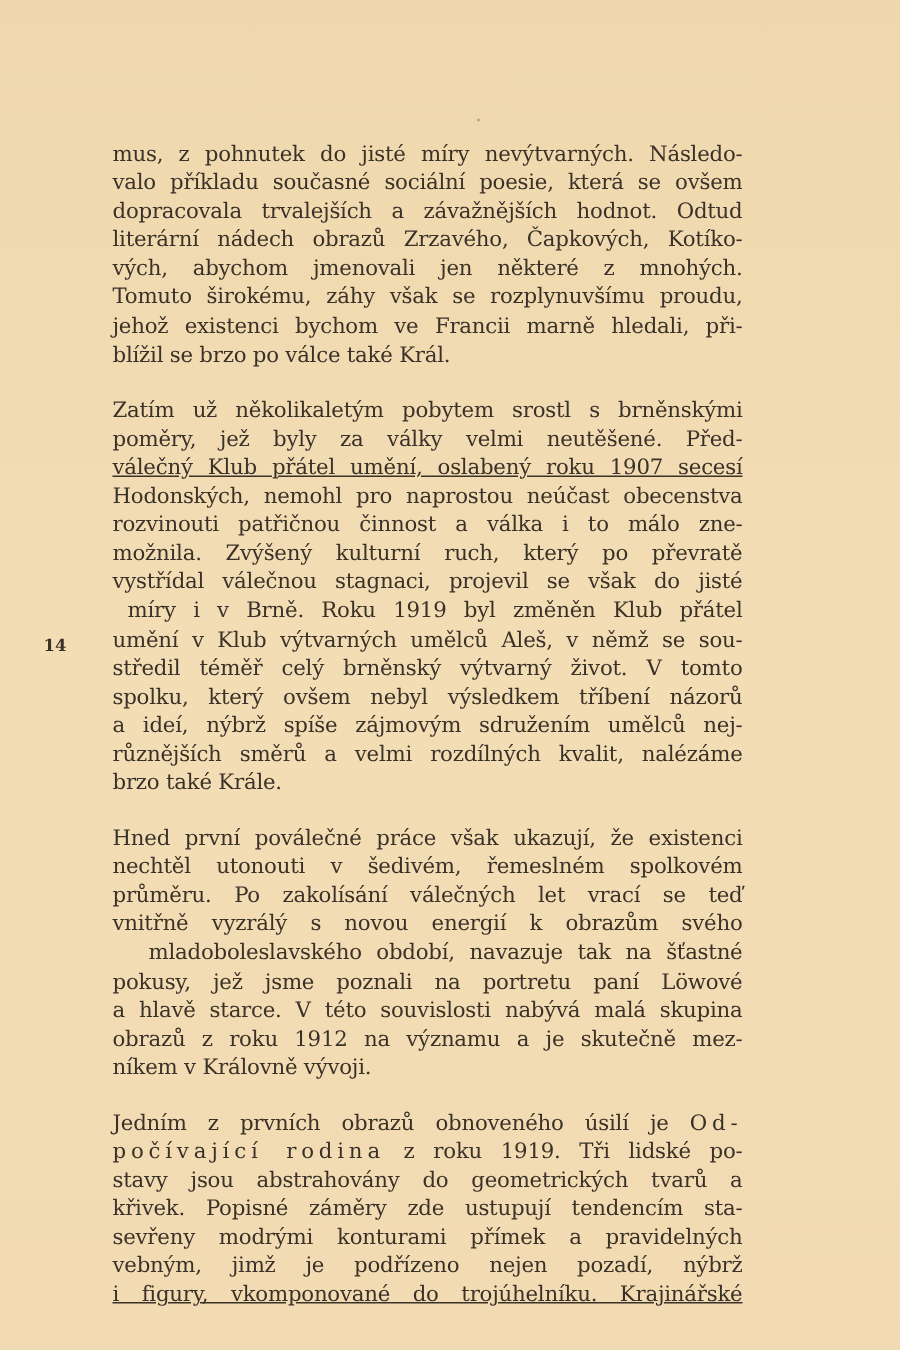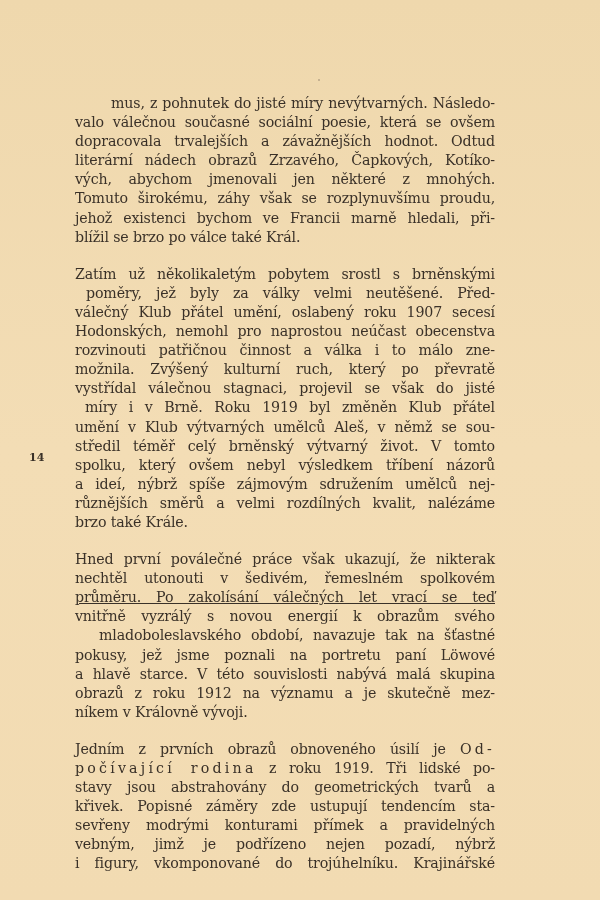--- a/index.html
+++ b/index.html
@@ -28,79 +28,79 @@
     display: block;
     height: 19.1px; line-height: 19.1px;
     text-align: justify;
     text-align-last: justify;
     white-space: nowrap;
     overflow: visible;
   }
   .line.last { text-align-last: left; }
   .spaced { letter-spacing: 3.2px; }
   .pagenum {
-    position: absolute; left: 29px; top: 451px;
+    position: absolute; left: 29px; top: 424px;
     font-family: "DejaVu Serif", "Liberation Serif", serif;
     font-weight: bold; font-size: 11px; color: #3a3128;
   }
 </style>
 </head>
 <body>
 
 <div class="page">
   <div class="dot"></div>
 
   <div class="pagenum">14</div>
 
   <div class="text">
 
     <div class="para">
-      <span class="line" style="word-spacing: 0px; margin-left: 36px;">mus, z pohnutek do jisté míry nevýtvarných. Následo-</span>
-      <span class="line" style="word-spacing: 0px;">valo válečnou současné sociální poesie, která se ovšem</span>
+      <span class="line" style="word-spacing: 0px;">mus, z pohnutek do jisté míry nevýtvarných. Následo-</span>
+      <span class="line" style="word-spacing: 0px;">valo příkladu současné sociální poesie, která se ovšem</span>
       <span class="line" style="word-spacing: 0px;">dopracovala trvalejších a závažnějších hodnot. Odtud</span>
       <span class="line" style="word-spacing: 0px;">literární nádech obrazů Zrzavého, Čapkových, Kotíko-</span>
       <span class="line" style="word-spacing: 0px;">vých, abychom jmenovali jen některé z mnohých.</span>
       <span class="line" style="word-spacing: 0px;">Tomuto širokému, záhy však se rozplynuvšímu proudu,</span>
       <span class="line" style="word-spacing: 0px;">jehož existenci bychom ve Francii marně hledali, při-</span>
       <span class="line last">blížil se brzo po válce také Král.</span>
     </div>
 
     <div class="para">
       <span class="line" style="word-spacing: 0px;">Zatím už několikaletým pobytem srostl s brněnskými</span>
-      <span class="line" style="word-spacing: 0px; margin-left: 11px;">poměry, jež byly za války velmi neutěšené. Před-</span>
-      <span class="line" style="word-spacing: 0px;">válečný Klub přátel umění, oslabený roku 1907 secesí</span>
+      <span class="line" style="word-spacing: 0px;">poměry, jež byly za války velmi neutěšené. Před-</span>
+      <span class="line" style="word-spacing: 0px; text-decoration: underline;">válečný Klub přátel umění, oslabený roku 1907 secesí</span>
       <span class="line" style="word-spacing: 0px;">Hodonských, nemohl pro naprostou neúčast obecenstva</span>
       <span class="line" style="word-spacing: 0px;">rozvinouti patřičnou činnost a válka i to málo zne-</span>
       <span class="line" style="word-spacing: 0px;">možnila. Zvýšený kulturní ruch, který po převratě</span>
       <span class="line" style="word-spacing: 0px;">vystřídal válečnou stagnaci, projevil se však do jisté</span>
       <span class="line" style="word-spacing: 0px; margin-left: 10px;">míry i v Brně. Roku 1919 byl změněn Klub přátel</span>
       <span class="line" style="word-spacing: 0px;">umění v Klub výtvarných umělců Aleš, v němž se sou-</span>
       <span class="line" style="word-spacing: 0px;">středil téměř celý brněnský výtvarný život. V tomto</span>
       <span class="line" style="word-spacing: 0px;">spolku, který ovšem nebyl výsledkem tříbení názorů</span>
       <span class="line" style="word-spacing: 0px;">a ideí, nýbrž spíše zájmovým sdružením umělců nej-</span>
       <span class="line" style="word-spacing: 0px;">různějších směrů a velmi rozdílných kvalit, nalézáme</span>
       <span class="line last">brzo také Krále.</span>
     </div>
 
     <div class="para">
-      <span class="line" style="word-spacing: 0px;">Hned první poválečné práce však ukazují, že nikterak</span>
+      <span class="line" style="word-spacing: 0px;">Hned první poválečné práce však ukazují, že existenci</span>
       <span class="line" style="word-spacing: 0px;">nechtěl utonouti v šedivém, řemeslném spolkovém</span>
-      <span class="line" style="word-spacing: 0px; text-decoration: underline;">průměru. Po zakolísání válečných let vrací se teď</span>
+      <span class="line" style="word-spacing: 0px;">průměru. Po zakolísání válečných let vrací se teď</span>
       <span class="line" style="word-spacing: 0px;">vnitřně vyzrálý s novou energií k obrazům svého</span>
       <span class="line" style="word-spacing: 0px; margin-left: 24px;">mladoboleslavského období, navazuje tak na šťastné</span>
       <span class="line" style="word-spacing: 0px;">pokusy, jež jsme poznali na portretu paní Löwové</span>
       <span class="line" style="word-spacing: 0px;">a hlavě starce. V této souvislosti nabývá malá skupina</span>
       <span class="line" style="word-spacing: 0px;">obrazů z roku 1912 na významu a je skutečně mez-</span>
       <span class="line last">níkem v Královně vývoji.</span>
     </div>
 
     <div class="para">
       <span class="line" style="word-spacing: 0px;"><span>Jedním z prvních obrazů obnoveného úsilí je </span><span class="spaced">Od-</span></span>
       <span class="line" style="word-spacing: 0px;"><span class="spaced">počívající rodina</span><span> z roku 1919. Tři lidské po-</span></span>
       <span class="line" style="word-spacing: 0px;">stavy jsou abstrahovány do geometrických tvarů a</span>
       <span class="line" style="word-spacing: 0px;">křivek. Popisné záměry zde ustupují tendencím sta-</span>
       <span class="line" style="word-spacing: 0px;">sevřeny modrými konturami přímek a pravidelných</span>
       <span class="line" style="word-spacing: 0px;">vebným, jimž je podřízeno nejen pozadí, nýbrž</span>
-      <span class="line" style="word-spacing: 0px;">i figury, vkomponované do trojúhelníku. Krajinářské</span>
+      <span class="line" style="word-spacing: 0px; text-decoration: underline;">i figury, vkomponované do trojúhelníku. Krajinářské</span>
     </div>
 
   </div>
 </div>
 
 </body></html>

